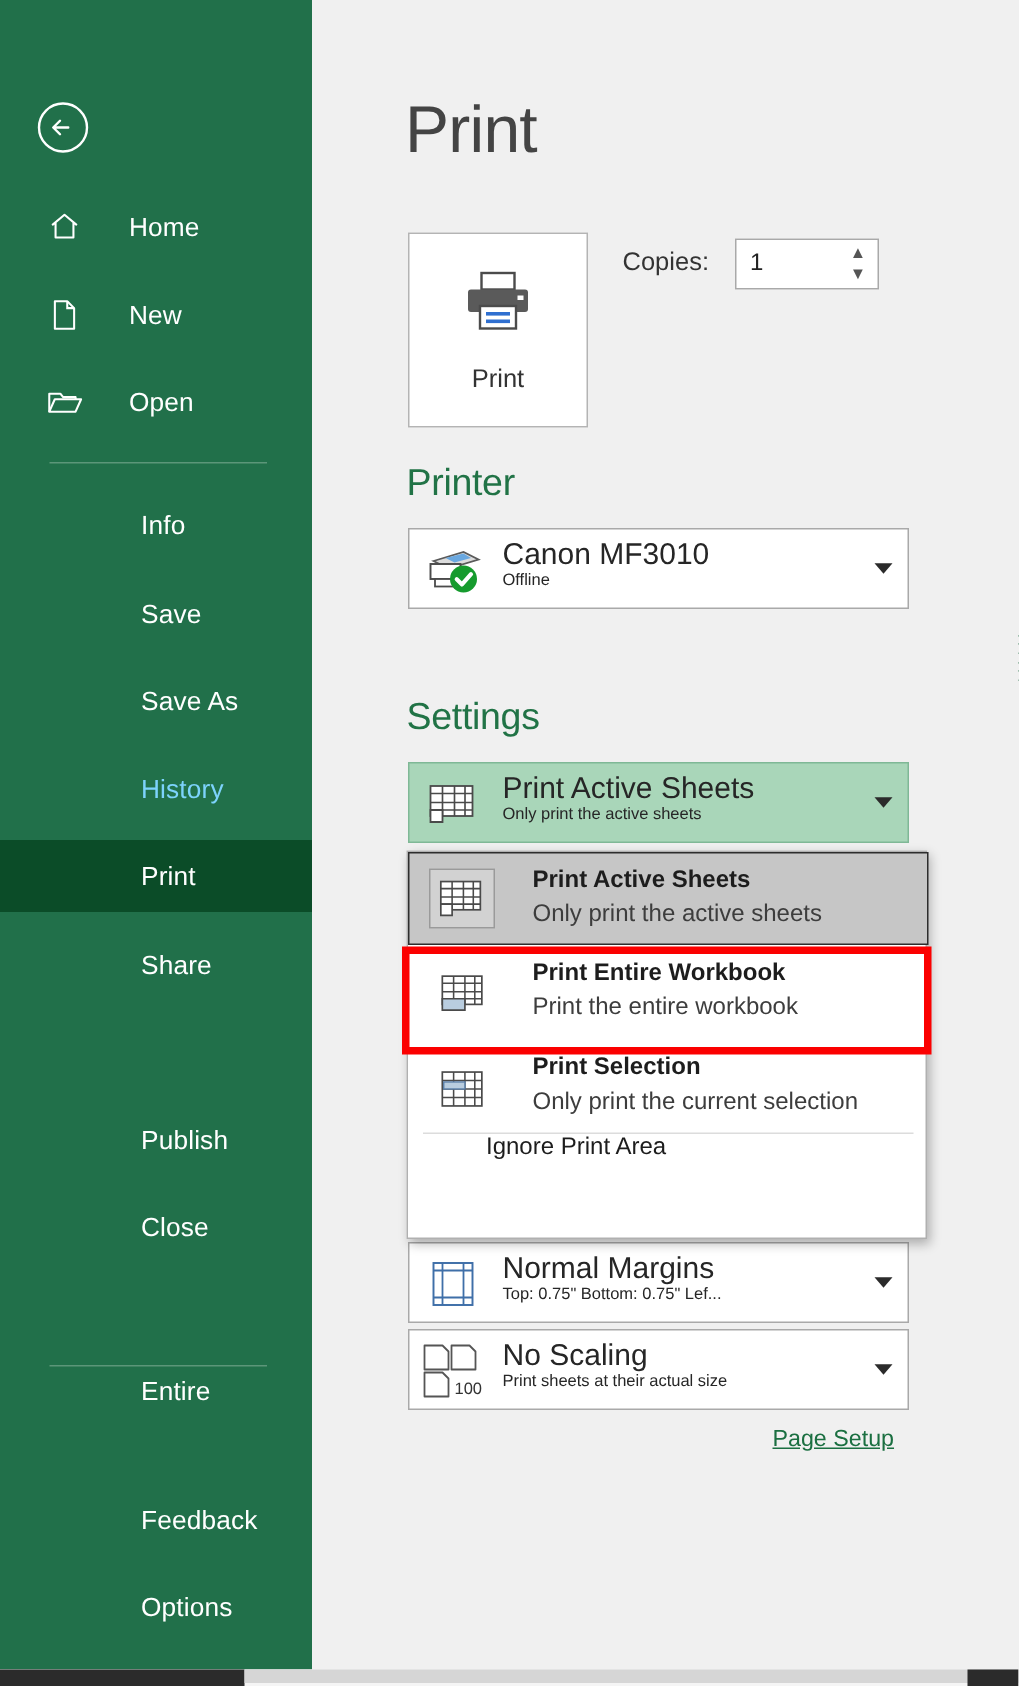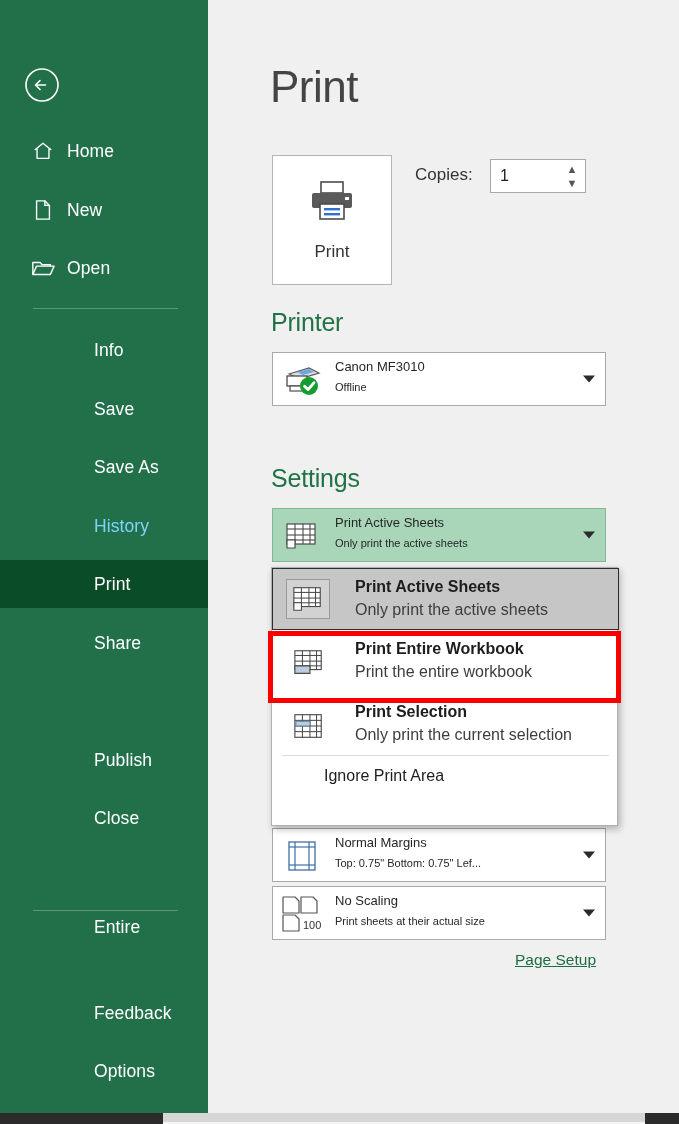--- a/index.html
+++ b/index.html
@@ -26,21 +26,21 @@
   .nav-item {
     position: absolute; left: 0; width: 208px; height: 46px;
     display: flex; align-items: center;
     font-size: 17.5px; letter-spacing: .1px;
     color: #ffffff;
   }
   .nav-item .nv-ico {
     width: 30px; margin-left: 28px;
     display: flex; align-items: center; justify-content: center;
   }
-  .nav-item .nv-lbl { margin-left: 9px; }
+  .nav-item .nv-lbl { margin-left: 28px; }
   .nav-item.no-icon .nv-lbl { margin-left: 94px; }
   .nav-item.active { background: #0b4c28; }
   .nav-item.disabled { color: #7dd3fc; }
   .sep {
     position: absolute; left: 33px; width: 145px;
     height: 1px; background: #5c9679;
   }
 
   
   .main { position: absolute; left: 208px; top: 0; width: 471px; height: 1113px; background: #f0f0f0; }
@@ -87,21 +87,21 @@
 
   
   .combo {
     position: absolute; left: 64px; width: 334px; height: 54px;
     background: #ffffff; border: 1px solid #a9a9a9;
   }
   .combo .ci {
     position: absolute; left: 8px; top: 7px; width: 42px; height: 40px;
     display: flex; align-items: center; justify-content: center;
   }
-  .combo .t1 { position: absolute; left: 62px; top: 6px;  font-size: 13px; color: #262626; }
+  .combo .t1 { position: absolute; left: 62px; top: 6px;  font-size: 20px; color: #262626; }
   .combo .t2 { position: absolute; left: 62px; top: 28px; font-size: 11px; color: #262626; }
   .combo .car {
     position: absolute; right: 10px; top: 50%; transform: translateY(-50%);
     width: 0; height: 0; border-left: 6px solid transparent; border-right: 6px solid transparent;
     border-top: 7px solid #2b2b2b;
   }
   .combo.sel { background: #a9d6b9; border-color: #7fb896; }
 
   .link {
     position: absolute; font-size: 15.5px; color: #1b6f41;
@@ -128,22 +128,22 @@
     font-size: 16px; font-weight: bold; color: #1d1d1d;
   }
   .fly-item .fi-t2 {
     position: absolute; left: 82px; top: 32px;
     font-size: 16px; color: #3d3d3d;
   }
   .fly-item.hl { background: #c6c6c6; border: 1px solid #2d2d2d; left: 0; width: 347px; }
   .fly-item.hl .fi-ico { border: 1px solid #9a9a9a; background: #d2d2d2; left: 13px; top: 10px; }
   .fly-divider { position: absolute; left: 10px; width: 327px; height: 1px; background: #dcdcdc; top: 187px; }
   .fly-plain {
-    position: absolute; left: 1px; top: 172px; width: 345px; height: 45px;
-    display: flex; align-items: flex-end;
+    position: absolute; left: 1px; top: 188px; width: 345px; height: 45px;
+    display: flex; align-items: flex-start;
   }
   .fly-plain span { margin-left: 51px; font-size: 16px; color: #1d1d1d; }
 
   
   .red-box {
     position: absolute; left: 268px; top: 631px;
     width: 353px; height: 72px;
     border: 5px solid #fb0000;
     pointer-events: none;
   }

